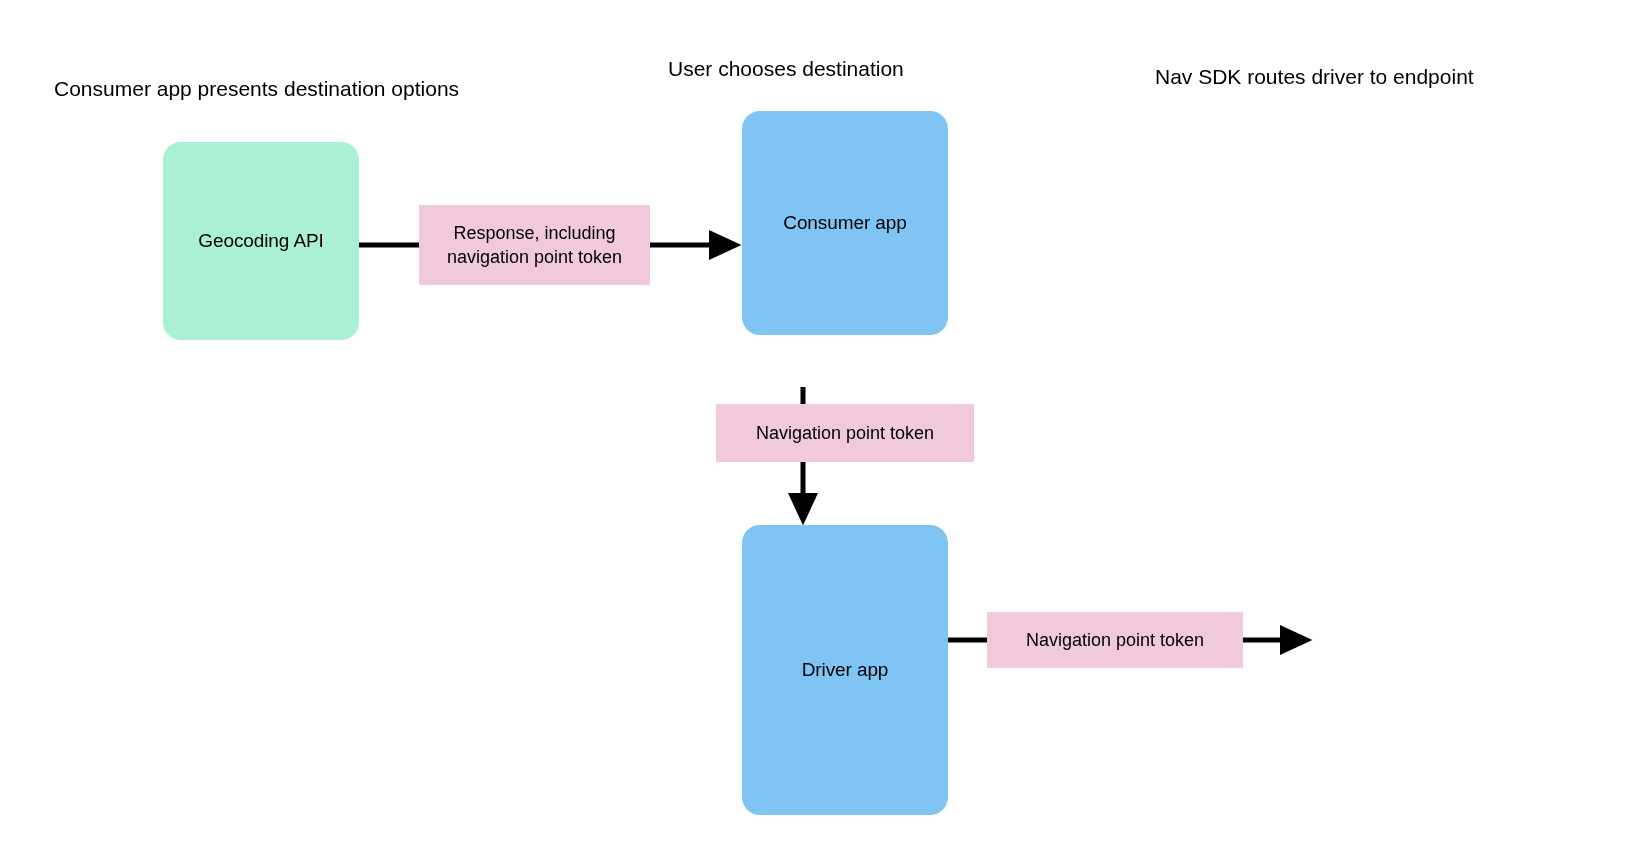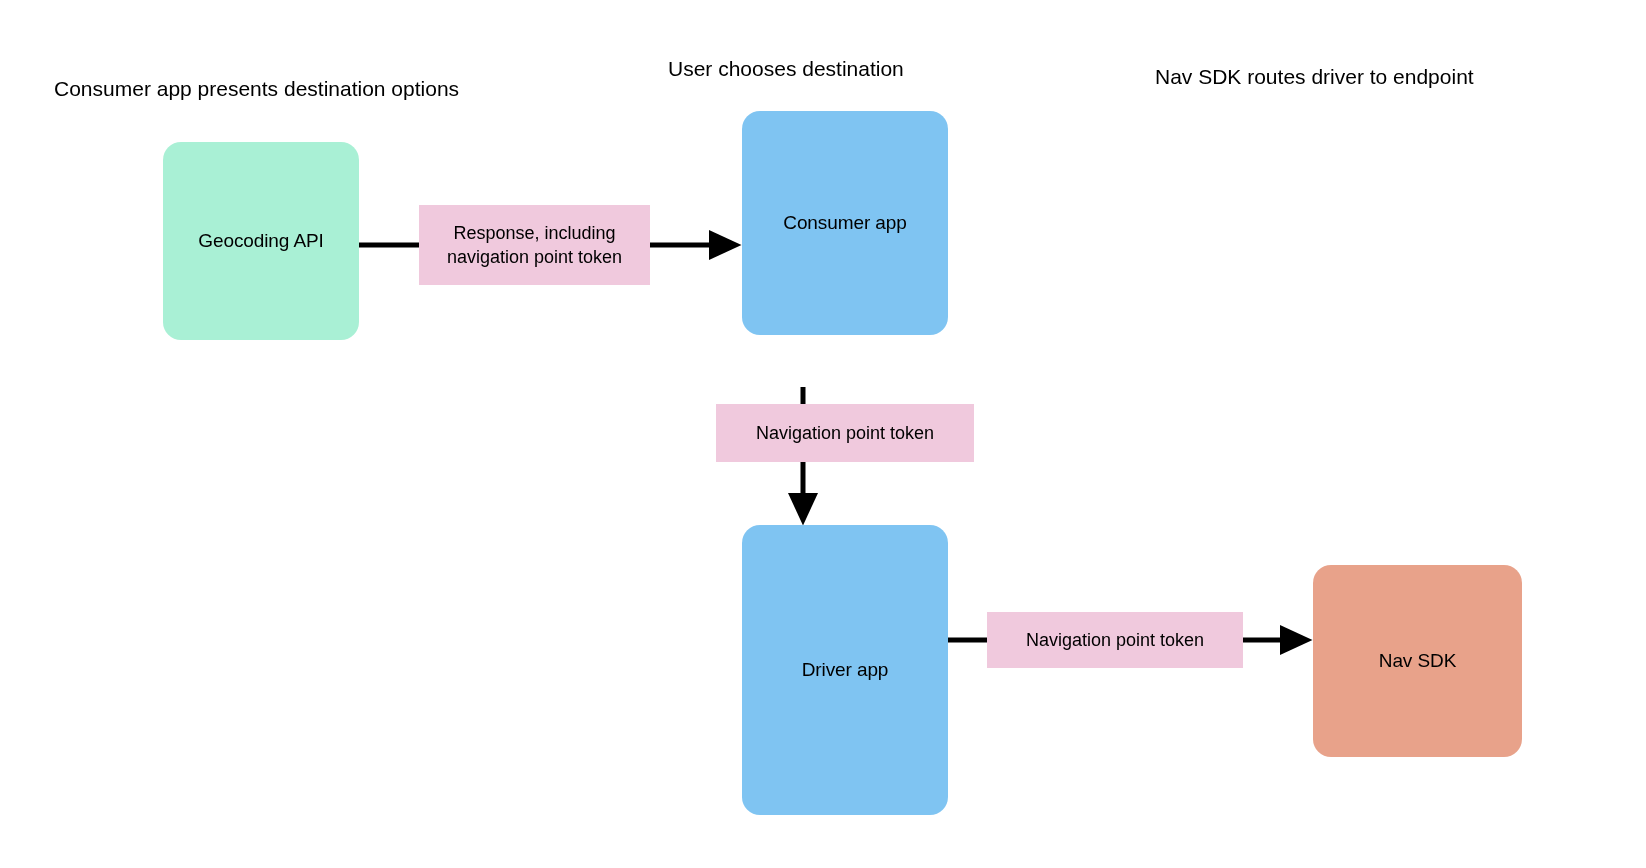--- a/index.html
+++ b/index.html
@@ -101,23 +101,20 @@
   </div>
 
   <div class="node" style="left:742px; top:111px; width:206px; height:224px; background:#7fc4f2;">
     <span class="node-label">Consumer app</span>
   </div>
 
   <div class="node" style="left:742px; top:525px; width:206px; height:290px; background:#7fc4f2;">
     <span class="node-label">Driver app</span>
   </div>
 
-  <div class="node" style="left:1313px; top:565px; width:209px; height:192px; background:#e8a28a;">
-    <span class="node-label">Nav SDK</span>
-  </div>
 
   <div class="edge-label" style="left:419px; top:205px; width:231px; height:80px; background:#f0c9dd;">
     <span>Response, including navigation point token</span>
   </div>
 
   <div class="edge-label" style="left:716px; top:404px; width:258px; height:58px; background:#f0c9dd;">
     <span>Navigation point token</span>
   </div>
 
   <div class="edge-label" style="left:987px; top:612px; width:256px; height:56px; background:#f0c9dd;">

